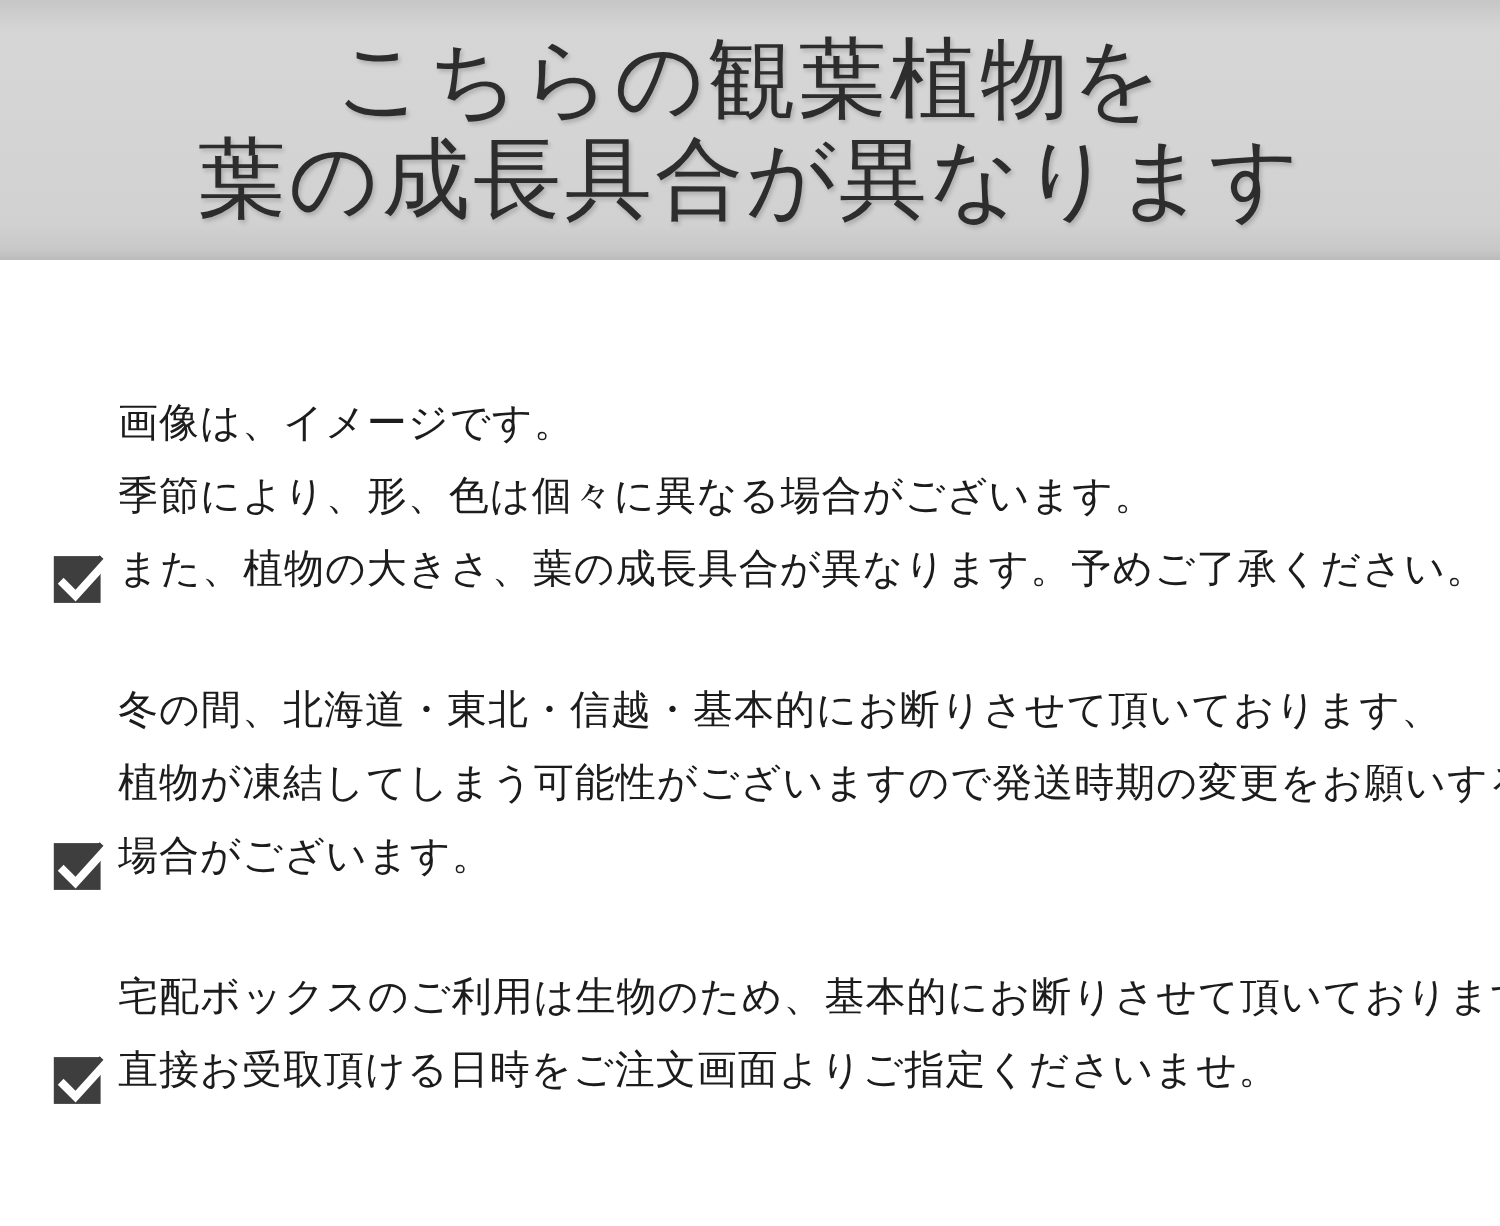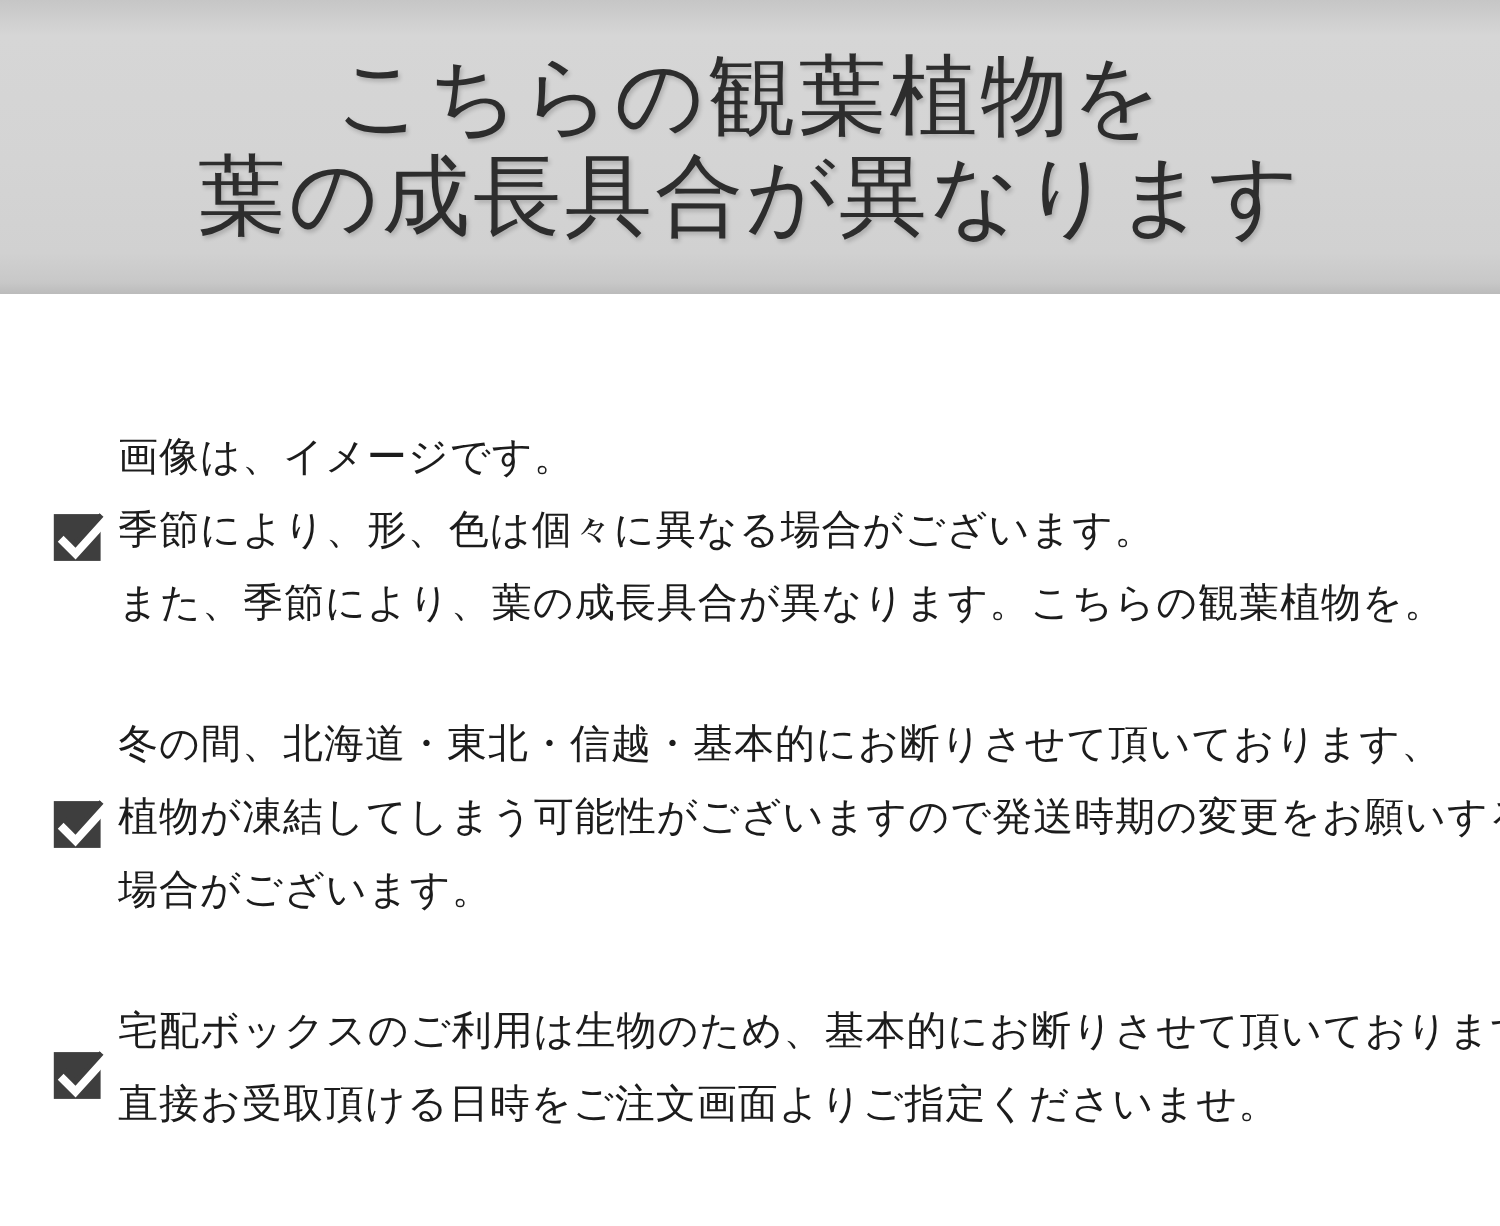--- a/index.html
+++ b/index.html
@@ -6,21 +6,21 @@
   body {
     width: 1500px;
     height: 1226px;
     background: var(--page-bg, #ffffff);
     font-family: "Liberation Serif", "DejaVu Serif", serif;
     overflow: hidden;
   }
 
   
   .banner {
-    height: 294px;
+    height: 260px;
     display: flex;
     flex-direction: column;
     justify-content: center;
     align-items: center;
     background: linear-gradient(180deg,
       #c6c6c6 0%,
       #d6d6d6 12%,
       #d4d4d4 55%,
       #d1d1d1 86%,
       #c8c8c8 96%,
@@ -34,21 +34,21 @@
     text-shadow: 2px 3px 4px rgba(0,0,0,0.18);
     white-space: nowrap;
   }
 
   
   .content {
     padding: 0 36px 0 52px;
   }
   .notice {
     display: flex;
-    align-items: center;
+    align-items: flex-end;
   }
   .notice-first { margin-top: 126px; }
   .notice + .notice { margin-top: 68px; }
 
   .check {
     flex: 0 0 54px;
     width: 54px;
     height: 60px;
     margin-top: 7px;
     margin-right: 12px;
@@ -79,21 +79,21 @@
     <span class="check">
       <svg width="54" height="60" viewBox="0 0 60 66">
         <rect x="2" y="12" width="52" height="52" fill="var(--icon-bg, #3e3e3e)"></rect>
         <path d="M11 38 L26 53 L57 19" fill="none" stroke="var(--check-color, #ffffff)" stroke-width="13"></path>
         <path d="M13 32 L26 45 L55 13" fill="none" stroke="var(--icon-bg, #3e3e3e)" stroke-width="6"></path>
       </svg>
     </span>
     <div class="lines">
       <p>画像は、イメージです。</p>
       <p>季節により、形、色は個々に異なる場合がございます。</p>
-      <p>また、季節により、葉の成長具合が異なります。こちらの観葉植物を。</p>
+      <p>また、植物の大きさ、葉の成長具合が異なります。予めご了承ください。</p>
     </div>
   </section>
 
 
   <section class="notice">
     <span class="check">
       <svg width="54" height="60" viewBox="0 0 60 66">
         <rect x="2" y="12" width="52" height="52" fill="var(--icon-bg, #3e3e3e)"></rect>
         <path d="M11 38 L26 53 L57 19" fill="none" stroke="var(--check-color, #ffffff)" stroke-width="13"></path>
         <path d="M13 32 L26 45 L55 13" fill="none" stroke="var(--icon-bg, #3e3e3e)" stroke-width="6"></path>

